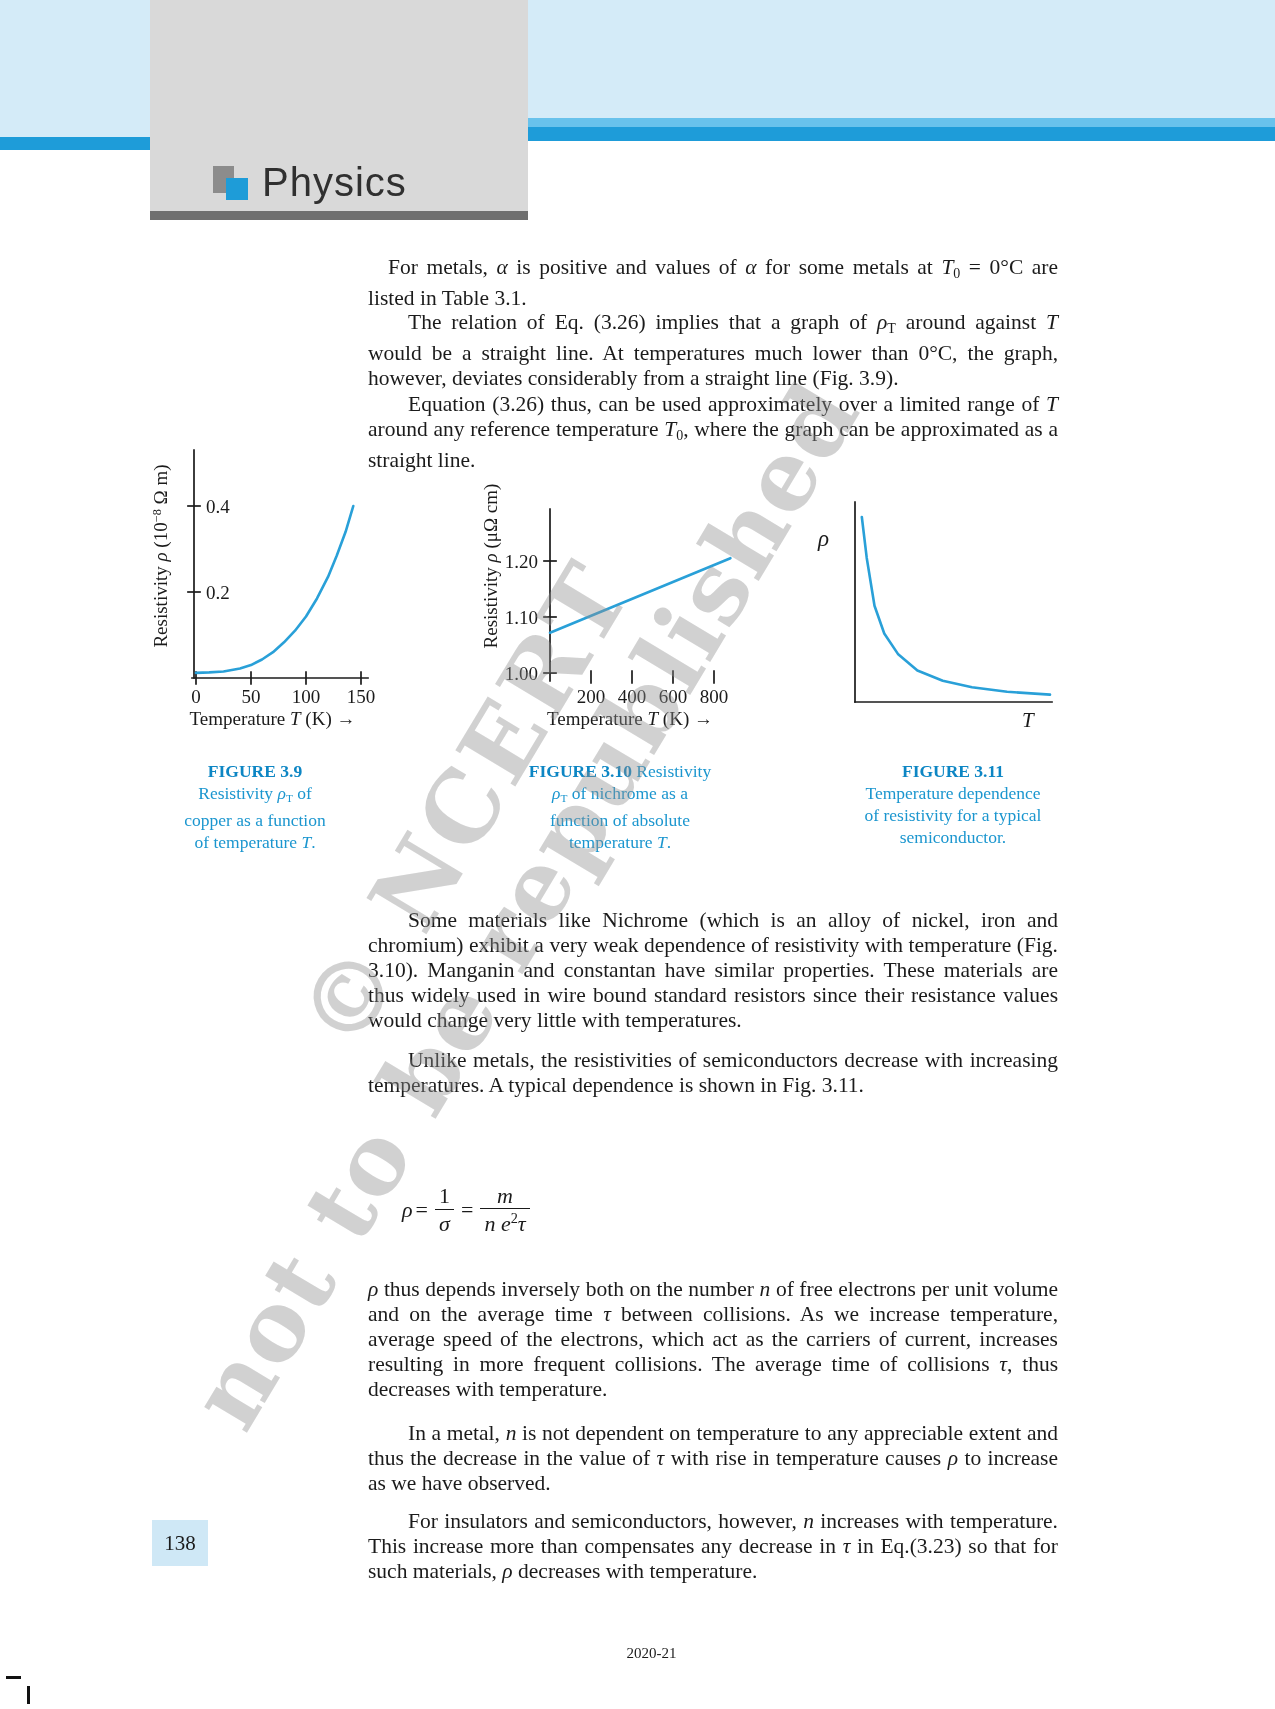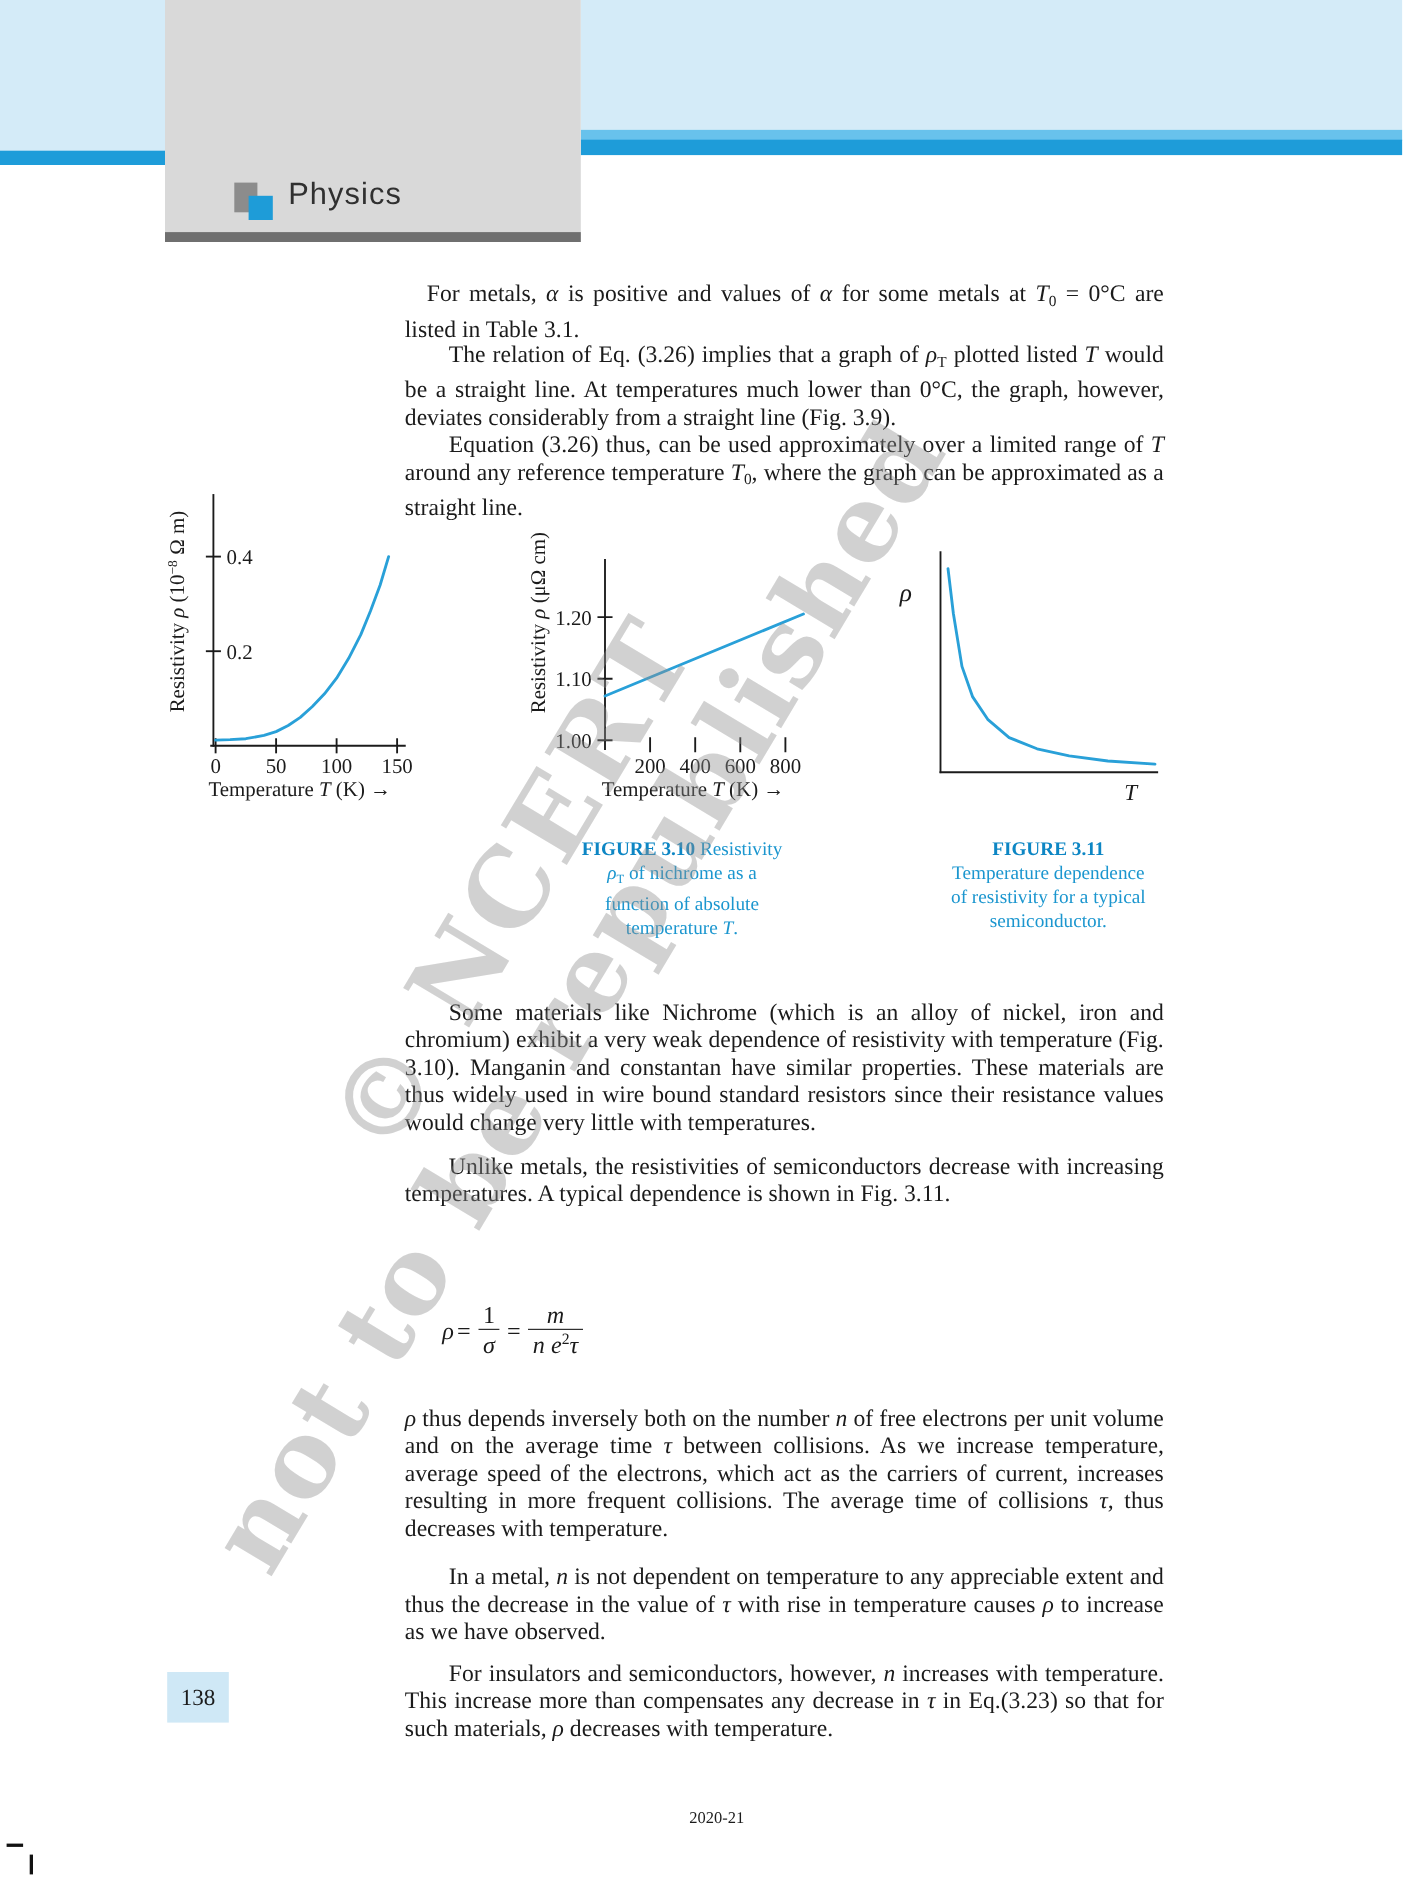--- a/index.html
+++ b/index.html
@@ -11,21 +11,21 @@
   .band-light-right{left:528px;top:0;width:747px;height:118px;background:#d4ebf8;}
   .band-mid-right{left:528px;top:118px;width:747px;height:10px;background:#68c2ec;}
   .band-dark-left{left:0;top:137px;width:150px;height:13px;background:#1e9cd9;}
   .band-dark-right{left:528px;top:127px;width:747px;height:14px;background:#1e9cd9;}
   .gray-box{position:absolute;left:150px;top:0;width:378px;height:211px;background:#d9d9d9;
             border-bottom:9px solid #6f6f6f;}
   .icon-sq{position:absolute;}
   .icon-gray{left:63px;top:166px;width:21px;height:27px;background:#8c8c8c;}
   .icon-blue{left:76px;top:178px;width:22px;height:22px;background:#1e9cd8;}
   .physics-title{position:absolute;left:112px;top:160px;font-family:"Liberation Sans",sans-serif;
-                 font-size:28px;color:#303030;letter-spacing:1px;}
+                 font-size:40px;color:#303030;letter-spacing:1px;}
   
   .mark{position:absolute;background:#111;}
   
   .para{position:absolute;left:368px;width:690px;font-size:21.5px;line-height:25px;
         text-align:justify;}
   .ind20{text-indent:20px;}
   .ind40{text-indent:40px;}
   .seg-i{font-style:italic;}
   .seg-sub{font-size:0.65em;vertical-align:-0.3em;}
   .seg-sup{font-size:0.65em;vertical-align:0.55em;}
@@ -74,21 +74,21 @@
   <div class="band band-dark-left"></div>
   <div class="band band-dark-right"></div>
 
   <div class="gray-box">
     <span class="icon-sq icon-gray"></span>
     <span class="icon-sq icon-blue"></span>
     <span class="physics-title">Physics</span>
   </div>
 
   <p class="para ind20" style="top:233px;"><span>For metals, </span><span class="seg-i">α</span><span> is positive and values of </span><span class="seg-i">α</span><span> for some metals at </span><span class="seg-i">T</span><span class="seg-sub">0</span><span> = 0°C are listed in Table 3.1.</span></p>
-  <p class="para ind40" style="top:288px;"><span>The relation of Eq. (3.26) implies that a graph of </span><span class="seg-i">ρ</span><span class="seg-sub">T</span><span> plotted listed </span><span class="seg-i">T</span><span> would be a straight line. At temperatures much lower than 0°C, the graph, however, deviates considerably from a straight line (Fig. 3.9).</span></p>
+  <p class="para ind40" style="top:288px;"><span>The relation of Eq. (3.26) implies that a graph of </span><span class="seg-i">ρ</span><span class="seg-sub">T</span><span> around against </span><span class="seg-i">T</span><span> would be a straight line. At temperatures much lower than 0°C, the graph, however, deviates considerably from a straight line (Fig. 3.9).</span></p>
   <p class="para ind40" style="top:370px;"><span>Equation (3.26) thus, can be used approximately over a limited range of </span><span class="seg-i">T</span><span> around any reference temperature </span><span class="seg-i">T</span><span class="seg-sub">0</span><span>, where the graph can be approximated as a straight line.</span></p>
 
   <svg class="figsvg" style="left:150px;top:440px;" width="230" height="280" viewBox="0 0 230 280">
       <line x1="44" y1="10" x2="44" y2="238" class="axis"></line>
       <line x1="42" y1="238" x2="218" y2="238" class="axis"></line>
       <line x1="46" y1="232" x2="46" y2="244" class="axis"></line>
       <text x="46" y="263" class="tick" text-anchor="middle">0</text>
       <line x1="101" y1="232" x2="101" y2="244" class="axis"></line>
       <text x="101" y="263" class="tick" text-anchor="middle">50</text>
       <line x1="156" y1="232" x2="156" y2="244" class="axis"></line>
@@ -96,20 +96,26 @@
       <line x1="211" y1="232" x2="211" y2="244" class="axis"></line>
       <text x="211" y="263" class="tick" text-anchor="middle">150</text>
       <line x1="38" y1="152" x2="50" y2="152" class="axis"></line>
       <text x="56" y="159" class="tick" text-anchor="start">0.2</text>
       <line x1="38" y1="66" x2="50" y2="66" class="axis"></line>
       <text x="56" y="73" class="tick" text-anchor="start">0.4</text>
       <polyline points="46,232.84 59.2,232.41 73.5,231.55 90,228.54 101,225.1 112,219.51 123,212.2 134,202.31 145,190.7 156,176.51 167,158.45 178,136.95 186.8,115.45000000000002 195.60000000000002,91.79999999999998 203.3,66" fill="none" stroke="#29a0d8" stroke-width="2.6" stroke-linecap="round" stroke-linejoin="round"></polyline>
     </svg>
   <div class="vlab" style="left:43px;top:545px;width:235px;"><span>Resistivity </span><span class="seg-i">ρ</span><span> (10</span><span class="seg-sup">−8</span><span> Ω m)</span></div>
   <div class="axis-title" style="left:165px;top:708px;width:215px;"><span>Temperature  </span><span class="seg-i">T</span><span> (K)  →</span></div>
+  <div class="cap" style="left:155px;width:200px;">
+      <div class="cap-line"><span class="seg-fb">FIGURE 3.9</span></div>
+      <div class="cap-line"><span>Resistivity </span><span class="seg-i">ρ</span><span class="seg-sub">T</span><span> of</span></div>
+      <div class="cap-line"><span>copper as a function</span></div>
+      <div class="cap-line"><span>of temperature </span><span class="seg-i">T</span><span>.</span></div>
+    </div>
 
   <svg class="figsvg" style="left:500px;top:495px;" width="240" height="215" viewBox="0 0 240 215">
       <line x1="50" y1="14" x2="50" y2="186" class="axis"></line>
       <line x1="91" y1="176" x2="91" y2="188" class="axis"></line>
       <text x="91" y="208" class="tick" text-anchor="middle">200</text>
       <line x1="132" y1="176" x2="132" y2="188" class="axis"></line>
       <text x="132" y="208" class="tick" text-anchor="middle">400</text>
       <line x1="173" y1="176" x2="173" y2="188" class="axis"></line>
       <text x="173" y="208" class="tick" text-anchor="middle">600</text>
       <line x1="214" y1="176" x2="214" y2="188" class="axis"></line>

